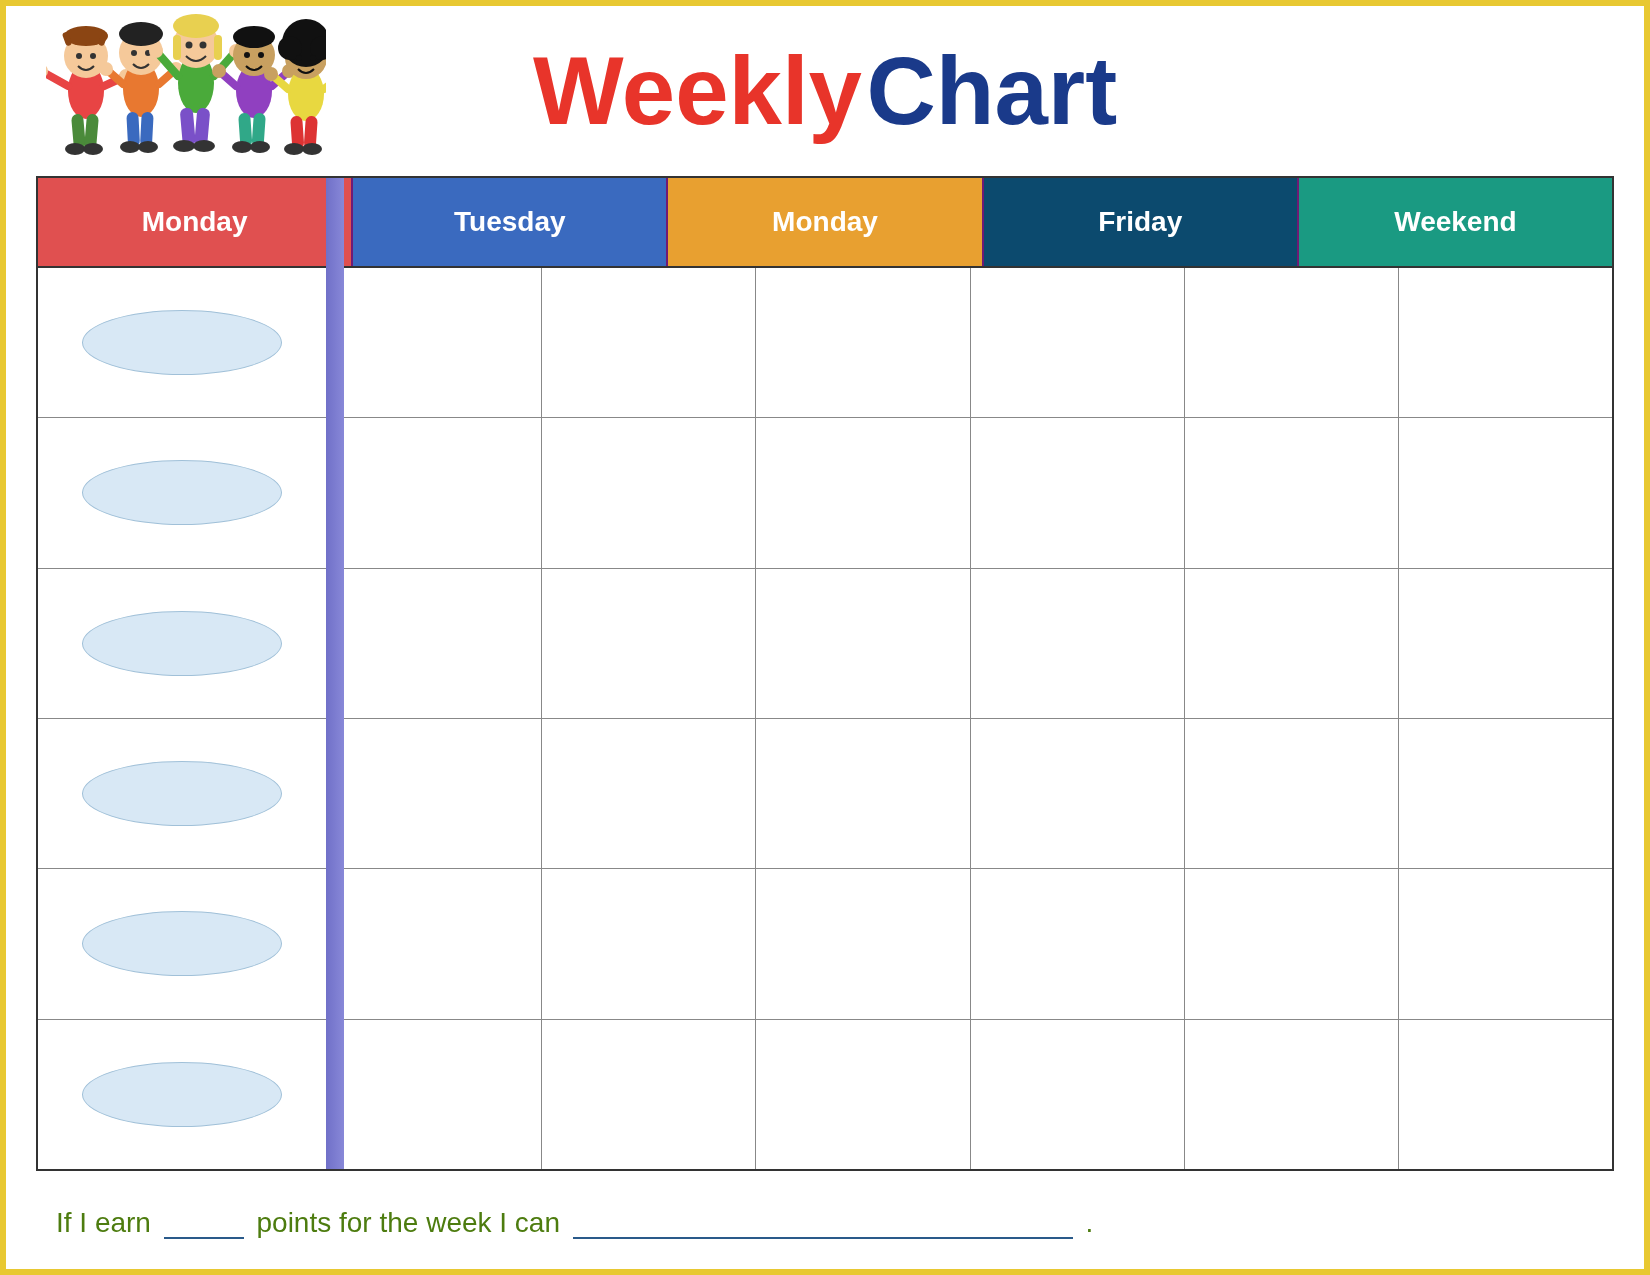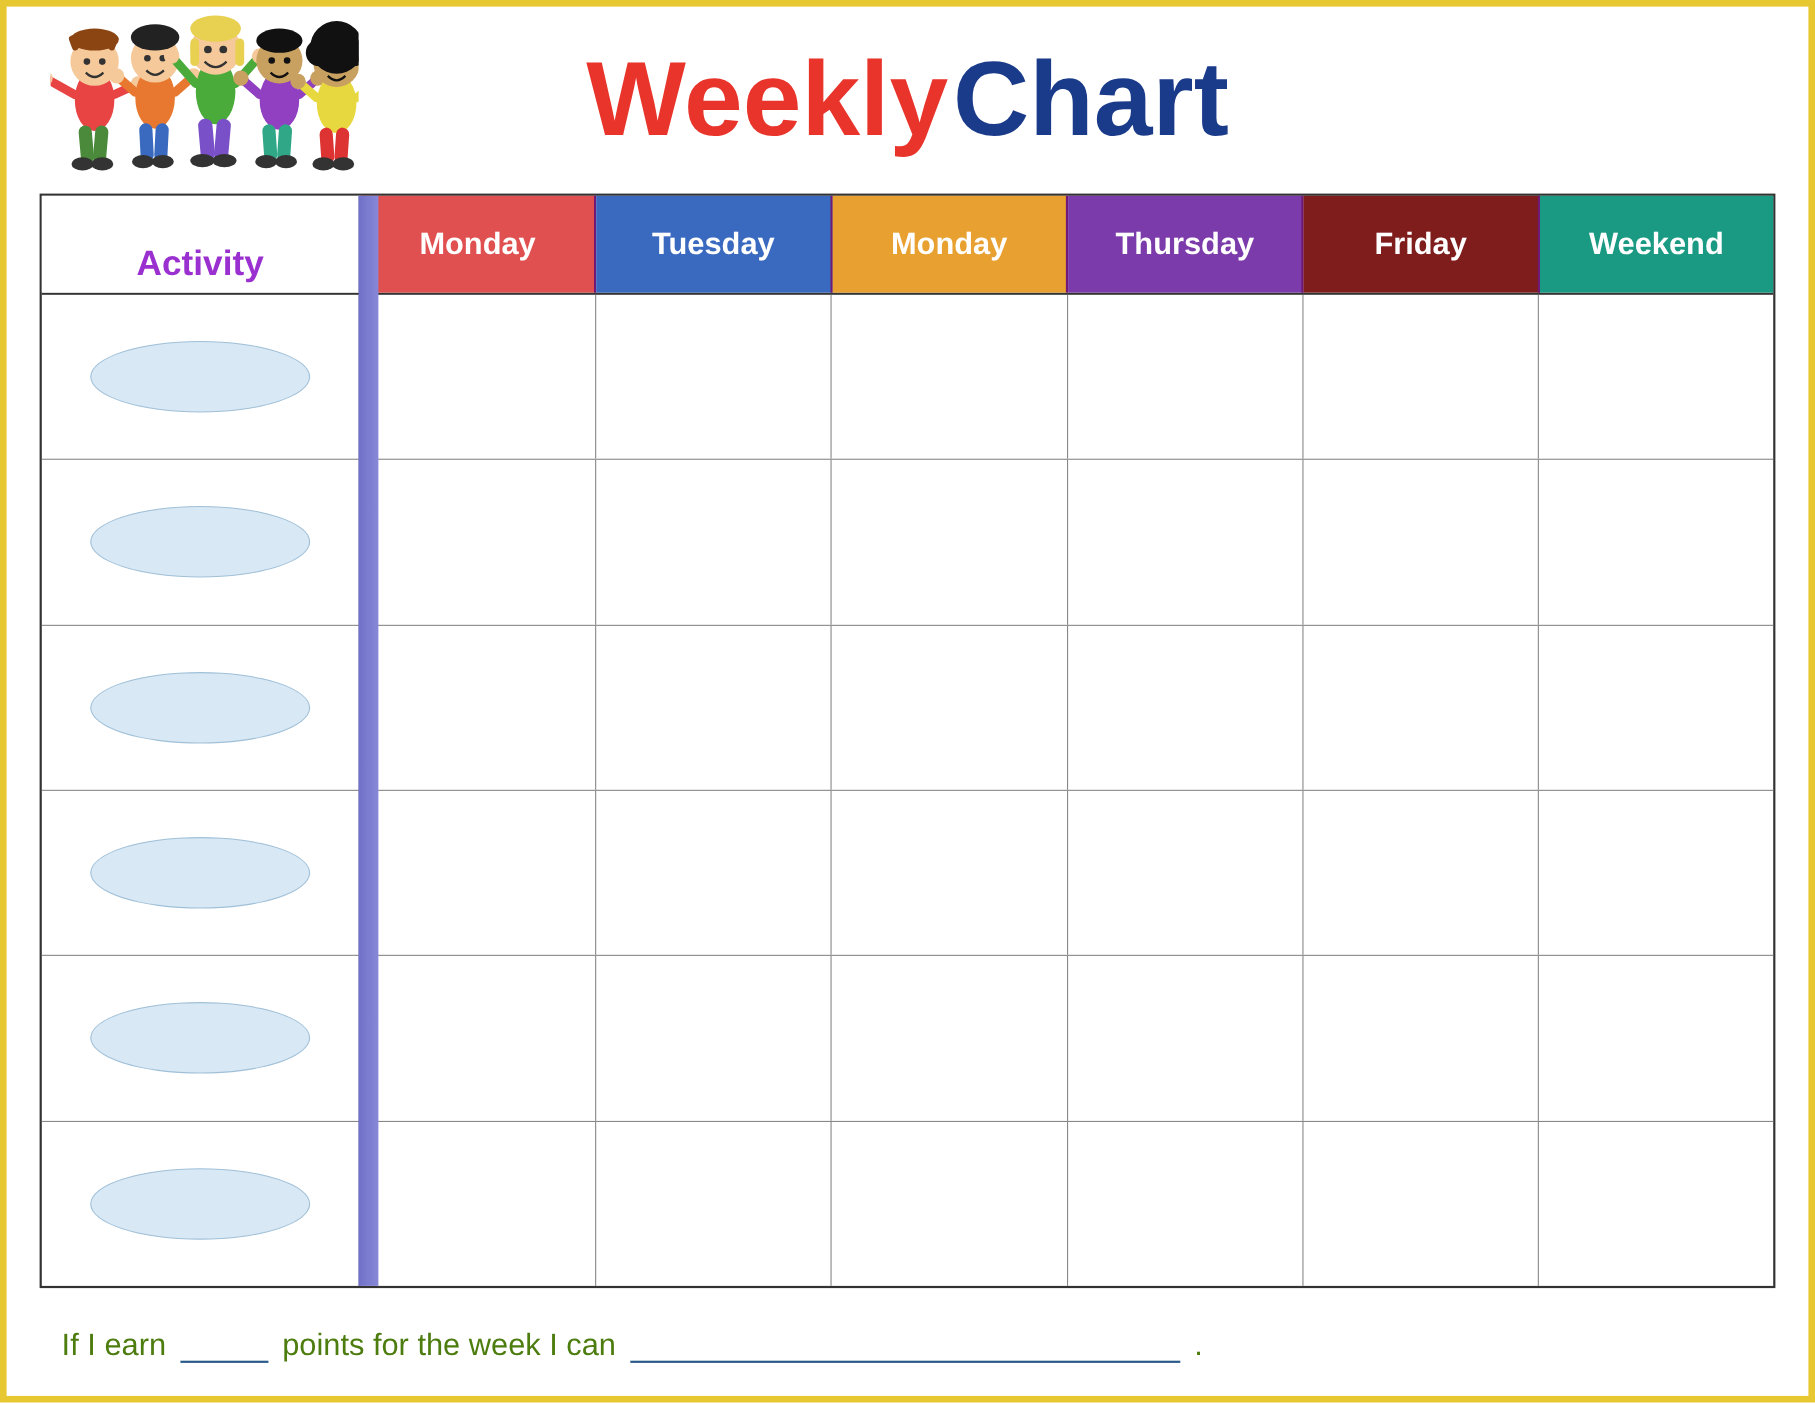--- a/index.html
+++ b/index.html
@@ -107,21 +107,21 @@
     }
 
     .day-cell:last-child {
       border-right: none;
     }
 
     .day-monday { background: #e05050; }
     .day-tuesday { background: #3a6abf; }
     .day-wednesday { background: #e8a030; }
     .day-thursday { background: #7b3bab; }
-    .day-friday { background: #7f1d1d; }
+    .day-friday { background: #0c4a6e; }
     .day-weekend { background: #1a9a82; }
 
     
     .table-body {
       flex: 1;
       display: flex;
       flex-direction: column;
     }
 
     .table-row {
@@ -338,34 +338,28 @@
       <span class="title-weekly">Weekly</span>
       <span class="title-chart">Chart</span>
     </div>
   </div>
 
   <div class="table-wrapper" style="position:relative;">
 
     <div class="purple-bar"></div>
 
     <div class="table-header-row">
-      <div class="activity-header-cell">
-        <span class="activity-label">Activity</span>
-      </div>
       <div class="day-cell day-monday">
         <span>Monday</span>
       </div>
       <div class="day-cell day-tuesday">
         <span>Tuesday</span>
       </div>
       <div class="day-cell day-wednesday">
         <span>Monday</span>
-      </div>
-      <div class="day-cell day-thursday">
-        <span>Thursday</span>
       </div>
       <div class="day-cell day-friday">
         <span>Friday</span>
       </div>
       <div class="day-cell day-weekend">
         <span>Weekend</span>
       </div>
     </div>
 
     <div class="table-body">

